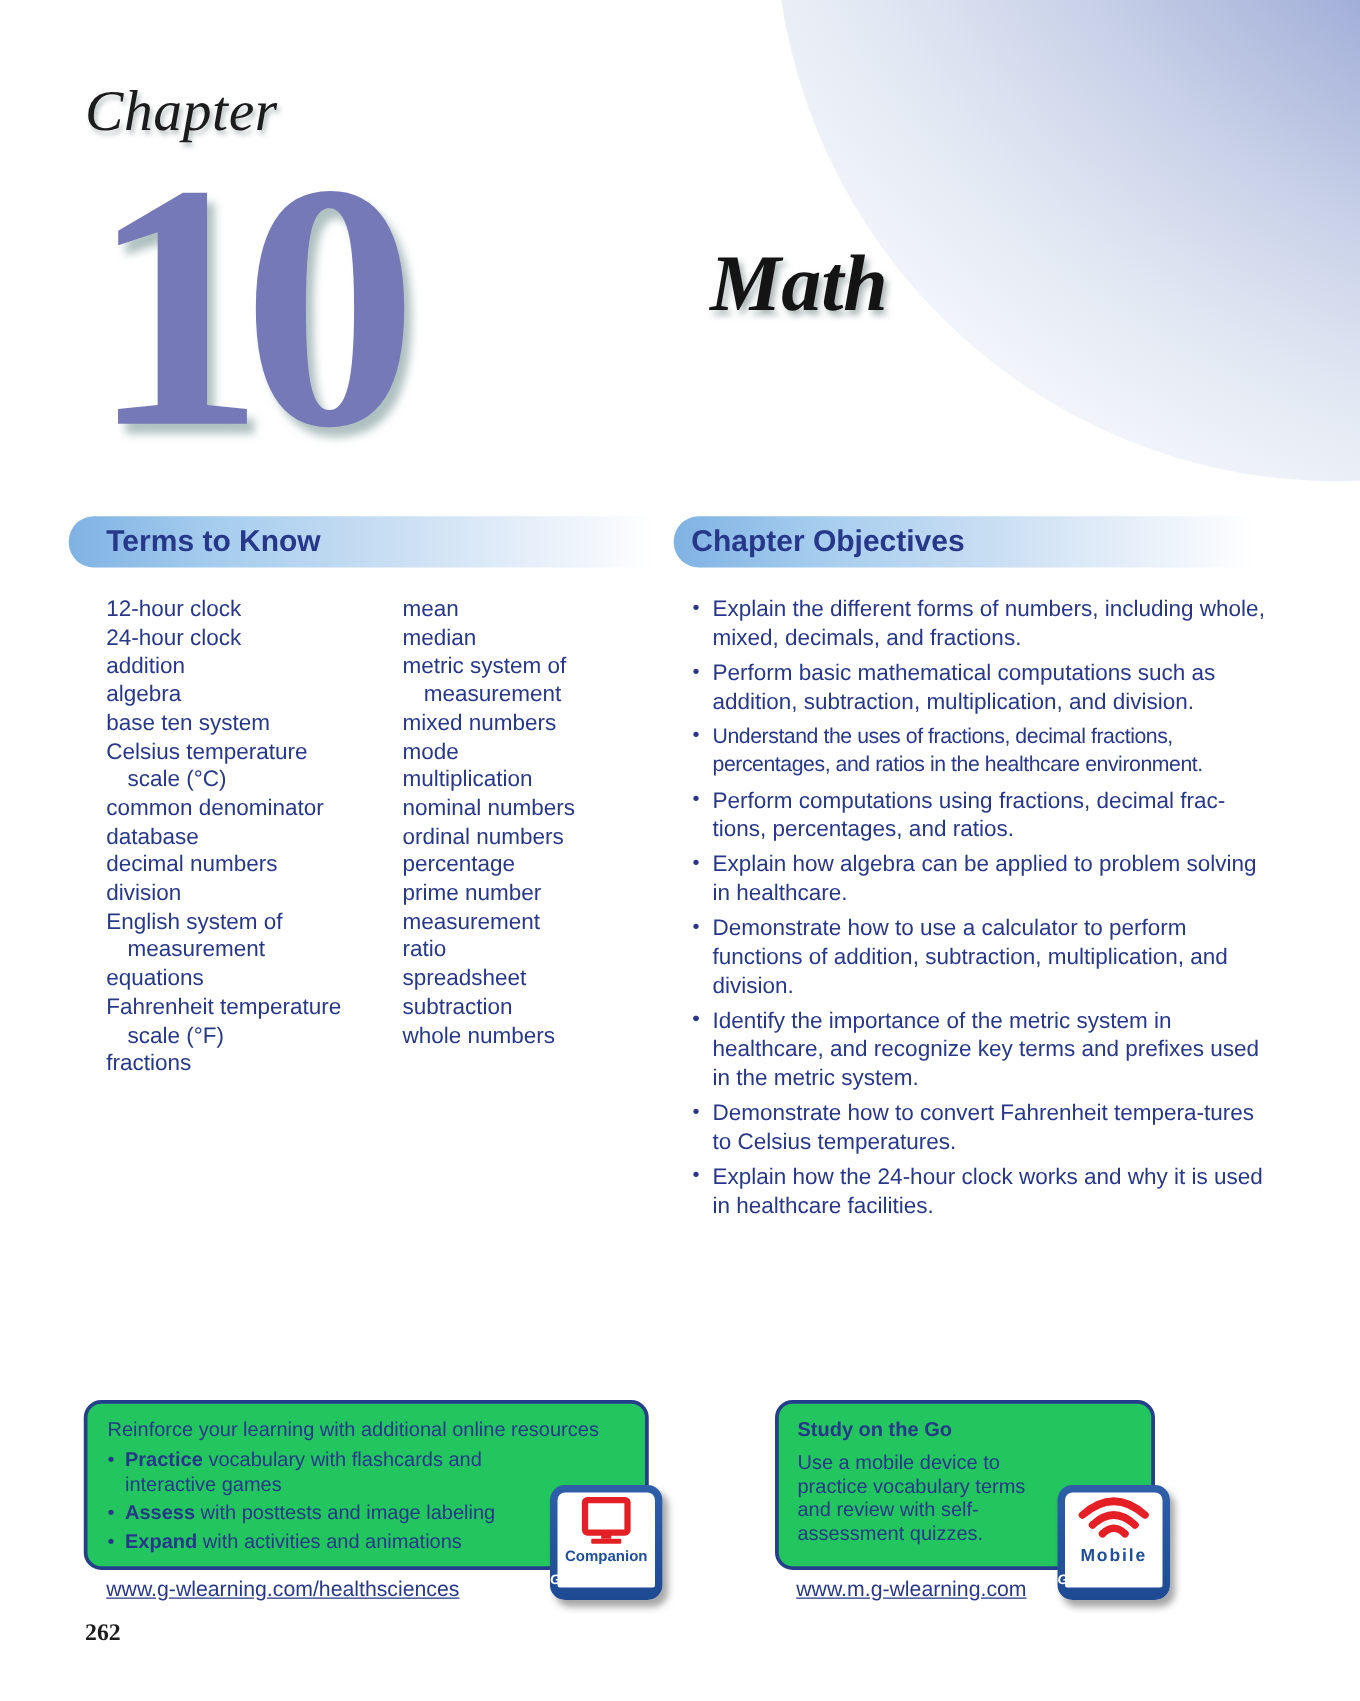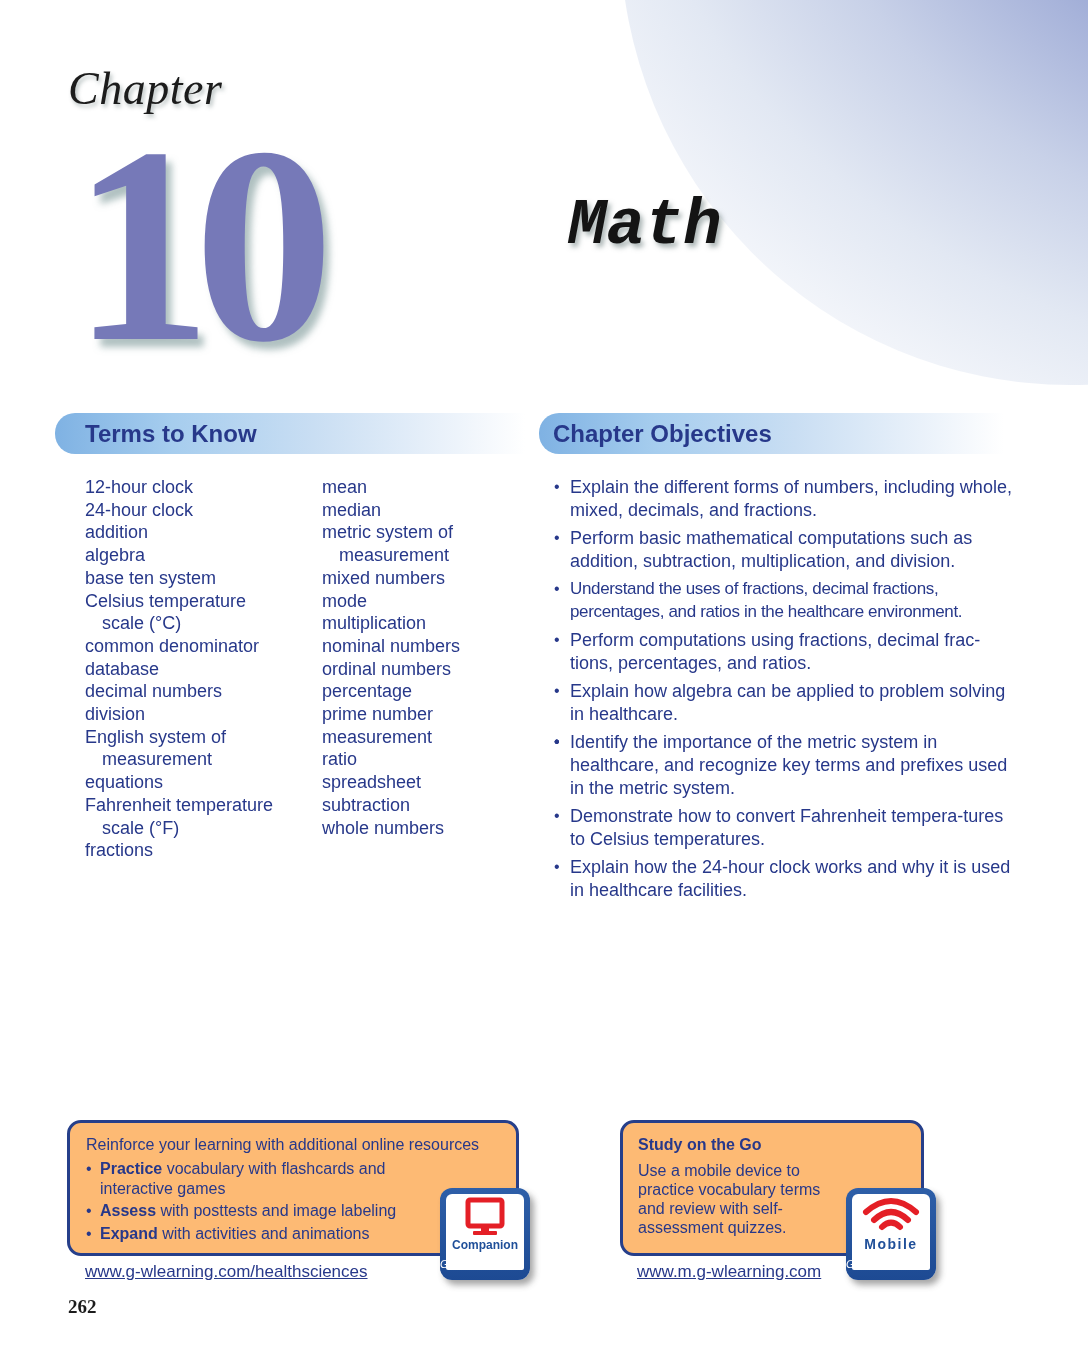--- a/index.html
+++ b/index.html
@@ -21,21 +21,21 @@
   }
   .chapter-number {
     position: absolute; left: 72px; top: 105px;
     font-family: "Liberation Serif", serif; font-weight: bold;
     font-size: 280px; line-height: 1; color: #7679b8;
     letter-spacing: -18px;
     text-shadow: 6px 8px 7px rgba(110,140,140,0.55);
   }
   .chapter-title {
     position: absolute; left: 568px; top: 190px;
-    font-family: Liberation Mono, monospace; font-style: italic; font-weight: bold;
+    font-family: Liberation Serif, serif; font-style: italic; font-weight: bold;
     font-size: 64px; color: #141414;
     text-shadow: 3px 4px 5px rgba(90,110,110,0.5);
   }
 
   .section-header {
     position: absolute; height: 41px; border-radius: 20px 0 0 20px;
     background: linear-gradient(to right, #7fb2e3 0%, #a6cdee 25%, #c9def3 55%, #e9f1fa 82%, rgba(255,255,255,0) 100%);
   }
   .section-header span {
     position: absolute; left: 30px; top: 7px;
@@ -53,21 +53,21 @@
 
   .objectives { position: absolute; left: 552px; top: 476px; width: 460px; list-style: none; }
   .objectives li {
     position: relative; padding-left: 18px; font-size: 18px; line-height: 22.8px;
     color: #27388a; margin-bottom: 5.5px;
   }
   .objectives li .bullet { position: absolute; left: 2px; top: 0; font-size: 16px; }
   .objectives li.tight { font-size: 17px; letter-spacing: -0.35px; }
 
   .promo-box {
-    position: absolute; background: #fdba74; border: 3px solid #263f8a;
+    position: absolute; background: #22c55e; border: 3px solid #263f8a;
     border-radius: 14px;
   }
   #companion-box { left: 67px; top: 1120px; width: 452px; height: 136px; }
   #mobile-box { left: 620px; top: 1120px; width: 304px; height: 136px; }
 
   .promo-text { position: absolute; font-size: 16px; line-height: 20px; color: #27388a; }
   #companion-intro { left: 16px; top: 12px; white-space: nowrap; }
   .promo-list { position: absolute; left: 16px; top: 36px; list-style: none; width: 330px; }
   .promo-list li { position: relative; padding-left: 14px; font-size: 16px; line-height: 19.5px; color: #27388a; margin-bottom: 3px; }
   .promo-list li .bullet { position: absolute; left: 0; top: 0; }
@@ -90,21 +90,21 @@
   .badge .badge-inner {
     position: absolute; left: 6px; top: 6px; width: 78px; height: 76px;
     background: #ffffff; border-radius: 6px 6px 2px 2px;
   }
   .badge .badge-word {
     position: absolute; left: 0; width: 78px; top: 44px; text-align: center;
     font-weight: bold; color: #1f4f99; font-size: 12px;
   }
   .badge .badge-brand {
     position: absolute; left: 0; right: 0; top: 70px; 
-    font-style: italic; font-weight: normal; color: #ffffff; font-size: 11px;
+    font-style: italic; font-weight: bold; color: #ffffff; font-size: 11px;
   }
   #companion-badge { left: 440px; top: 1188px; }
   #mobile-badge { left: 846px; top: 1188px; }
   #mobile-badge .badge-word { font-size: 14px; letter-spacing: 1.5px; top: 42px; }
 
   .page-number {
     position: absolute; left: 68px; top: 1296px;
     font-family: "Liberation Serif", serif; font-weight: bold; font-size: 19px; color: #1c1c1c;
   }
 </style>
@@ -160,21 +160,21 @@
 
 <div id="objectives-header" class="section-header">
   <span>Chapter Objectives</span>
 </div>
 <ul id="objectives-list" class="objectives">
     <li><span class="bullet">•</span><span>Explain the different forms of numbers, including whole, mixed, decimals, and fractions.</span></li>
     <li><span class="bullet">•</span><span>Perform basic mathematical computations such as addition, subtraction, multiplication, and division.</span></li>
     <li class="tight"><span class="bullet">•</span><span>Understand the uses of fractions, decimal fractions, percentages, and ratios in the healthcare environment.</span></li>
     <li><span class="bullet">•</span><span>Perform computations using fractions, decimal frac-tions, percentages, and ratios.</span></li>
     <li><span class="bullet">•</span><span>Explain how algebra can be applied to problem solving in healthcare.</span></li>
-    <li><span class="bullet">•</span></li>
+    <li><span class="bullet">•</span><span>Demonstrate how to use a calculator to perform functions of addition, subtraction, multiplication, and division.</span></li>
     <li><span class="bullet">•</span></li>
     <li><span class="bullet">•</span><span>Identify the importance of the metric system in healthcare, and recognize key terms and prefixes used in the metric system.</span></li>
     <li><span class="bullet">•</span><span>Demonstrate how to convert Fahrenheit tempera-tures to Celsius temperatures.</span></li>
     <li><span class="bullet">•</span><span>Explain how the 24-hour clock works and why it is used in healthcare facilities.</span></li>
   </ul>
 
 <div id="companion-box" class="promo-box">
   <div id="companion-intro" class="promo-text">Reinforce your learning with additional online resources</div>
   <ul id="companion-list" class="promo-list">
       <li><span class="bullet">•</span><b>Practice</b><span> vocabulary with flashcards and interactive games</span></li>

